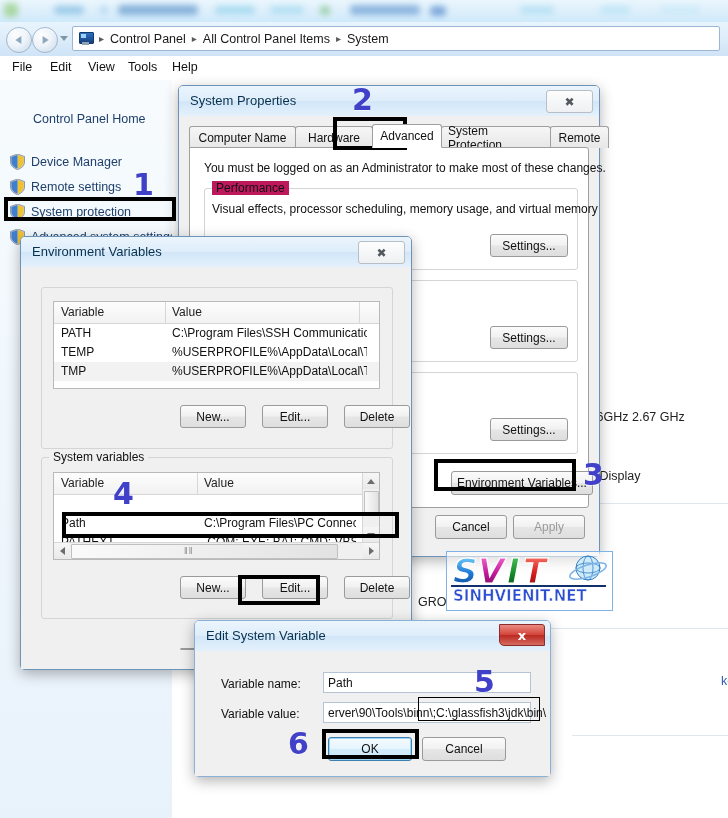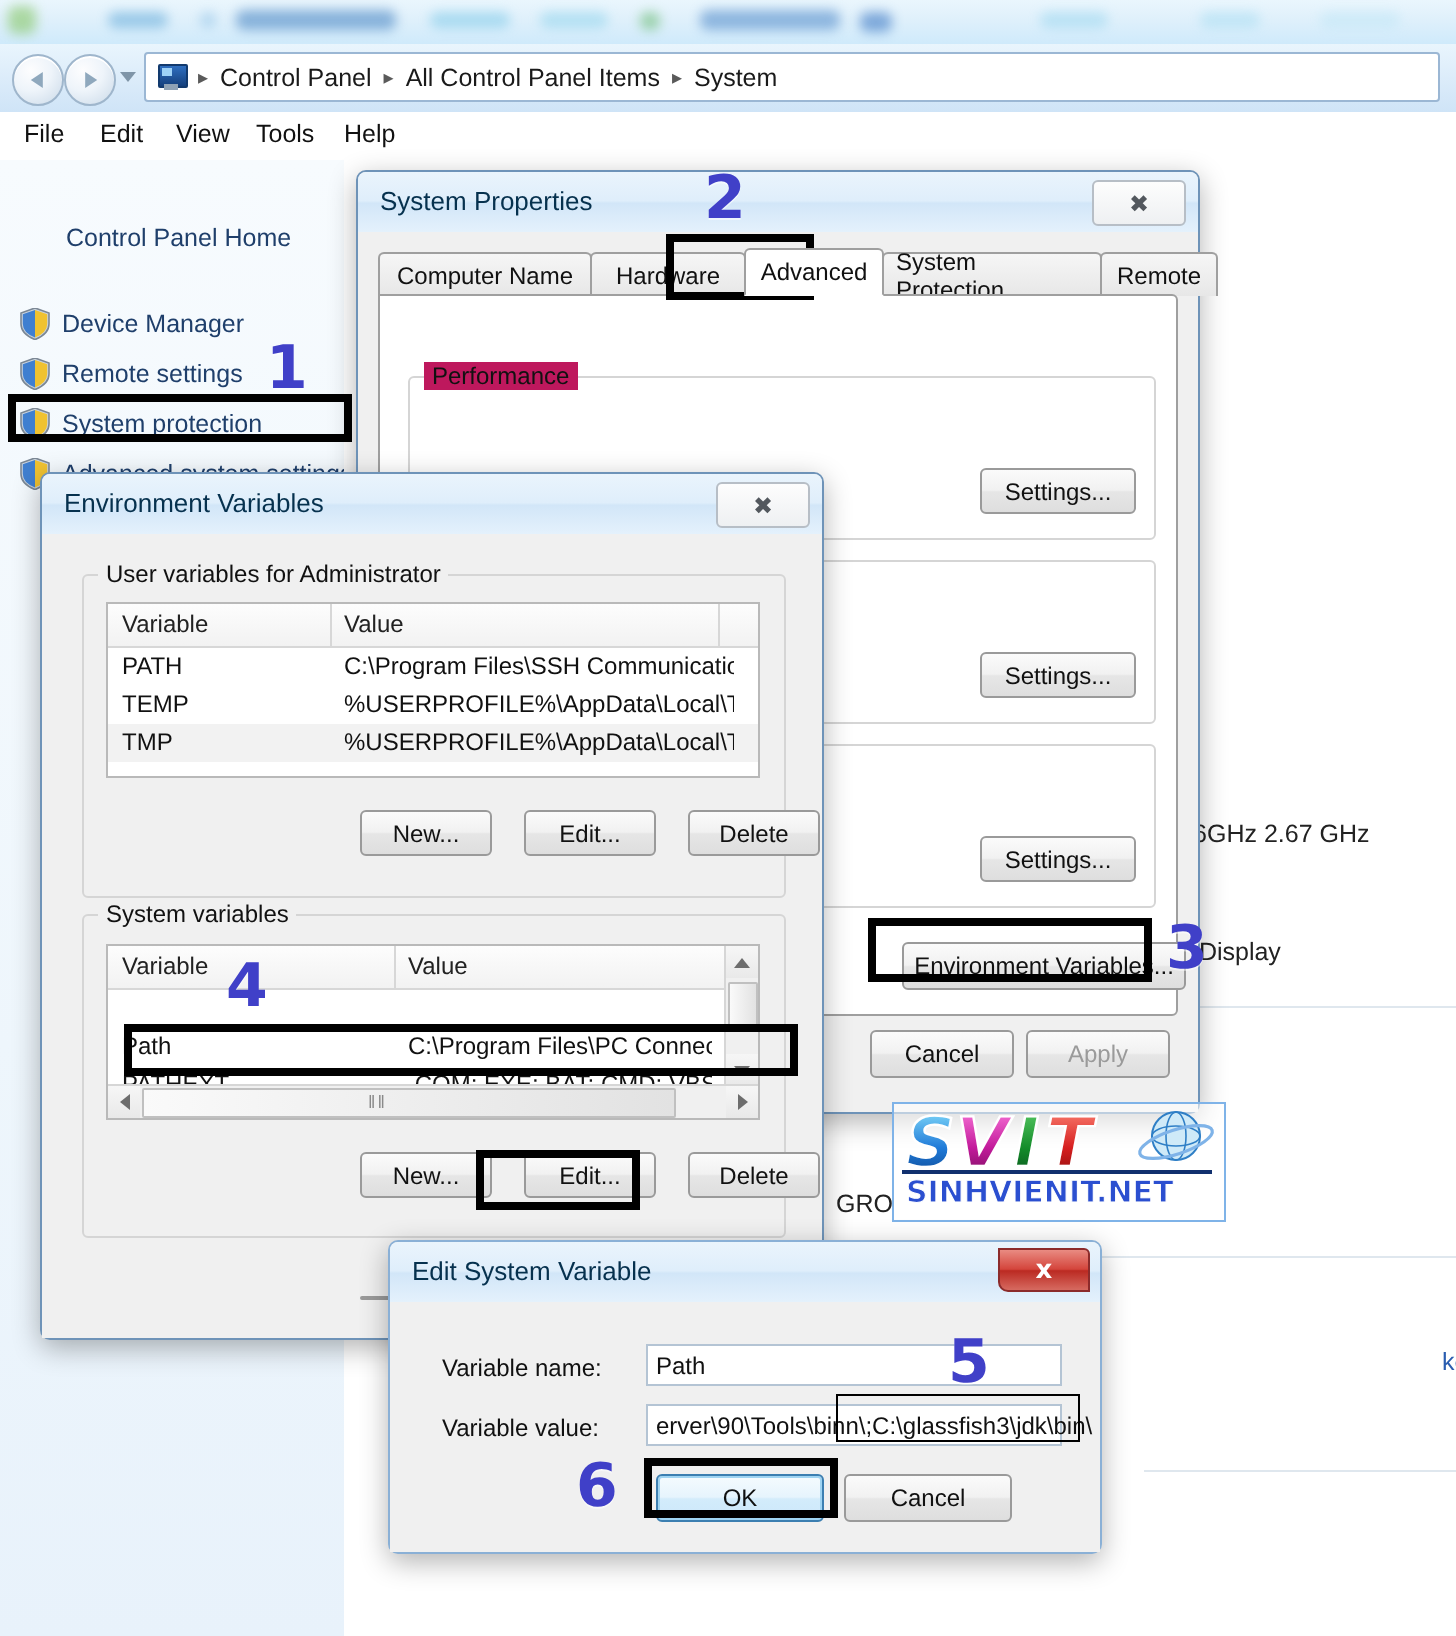--- a/index.html
+++ b/index.html
@@ -253,23 +253,25 @@
   <div class="dlg-body">
     <div class="tabstrip" style="left:10px;right:10px;top:8px;height:24px;">
       <div class="tab" style="left:0px;width:107px;">Computer Name</div>
       <div class="tab" style="left:106px;width:78px;">Hardware</div>
       <div class="tab active" style="left:183px;width:70px;">Advanced</div>
       <div class="tab" style="left:252px;width:110px;">System Protection</div>
       <div class="tab" style="left:361px;width:59px;">Remote</div>
     </div>
 
     <div class="tabpanel" style="left:10px;right:10px;top:31px;bottom:48px;">
+      <div class="label" style="left:14px;top:13px;">You must be logged on as an Administrator to make most of these changes.</div>
 
       <div class="groupbox" style="left:14px;top:40px;width:372px;height:80px;background:#fff;"></div>
       <div class="group-label" style="left:22px;top:33px;background:#be185d;">Performance</div>
+      <div class="label" style="left:22px;top:54px;">Visual effects, processor scheduling, memory usage, and virtual memory</div>
       <div class="btn" style="left:300px;top:86px;width:78px;height:23px;">Settings...</div>
 
       <div class="groupbox" style="left:14px;top:132px;width:372px;height:80px;background:#fff;"></div>
       <div class="btn" style="left:300px;top:178px;width:78px;height:23px;">Settings...</div>
 
       <div class="groupbox" style="left:14px;top:224px;width:372px;height:80px;background:#fff;"></div>
       <div class="label" style="left:22px;top:237px;">g information</div>
       <div class="btn" style="left:300px;top:270px;width:78px;height:23px;">Settings...</div>
 
       <div class="btn" style="left:261px;top:323px;width:142px;height:24px;">Environment Variables...</div>
@@ -325,21 +327,20 @@
   <div class="dlg-titlebar">
     <div class="dlg-title">Environment Variables</div>
     <div class="closebtn">
       <span class="xg">✖</span>
     </div>
   </div>
 
   <div class="dlg-body">
 
     <div class="groupbox" style="left:20px;top:20px;width:350px;height:160px;"></div>
-    <div class="group-label" style="left:28px;top:13px;">User variables for Administrator</div>
 
     <div class="tablebox" style="left:32px;top:34px;width:325px;height:86px;">
       <div class="thead">
         <span class="th" style="left:7px;">Variable</span>
         <span class="th" style="left:118px;">Value</span>
         <span class="th-div" style="left:111px;"></span>
         <span class="th-div" style="left:305px;"></span>
       </div>
       <div class="trow" style="top:22px;">
         <span class="tcell" style="left:7px;width:100px;">PATH</span>

